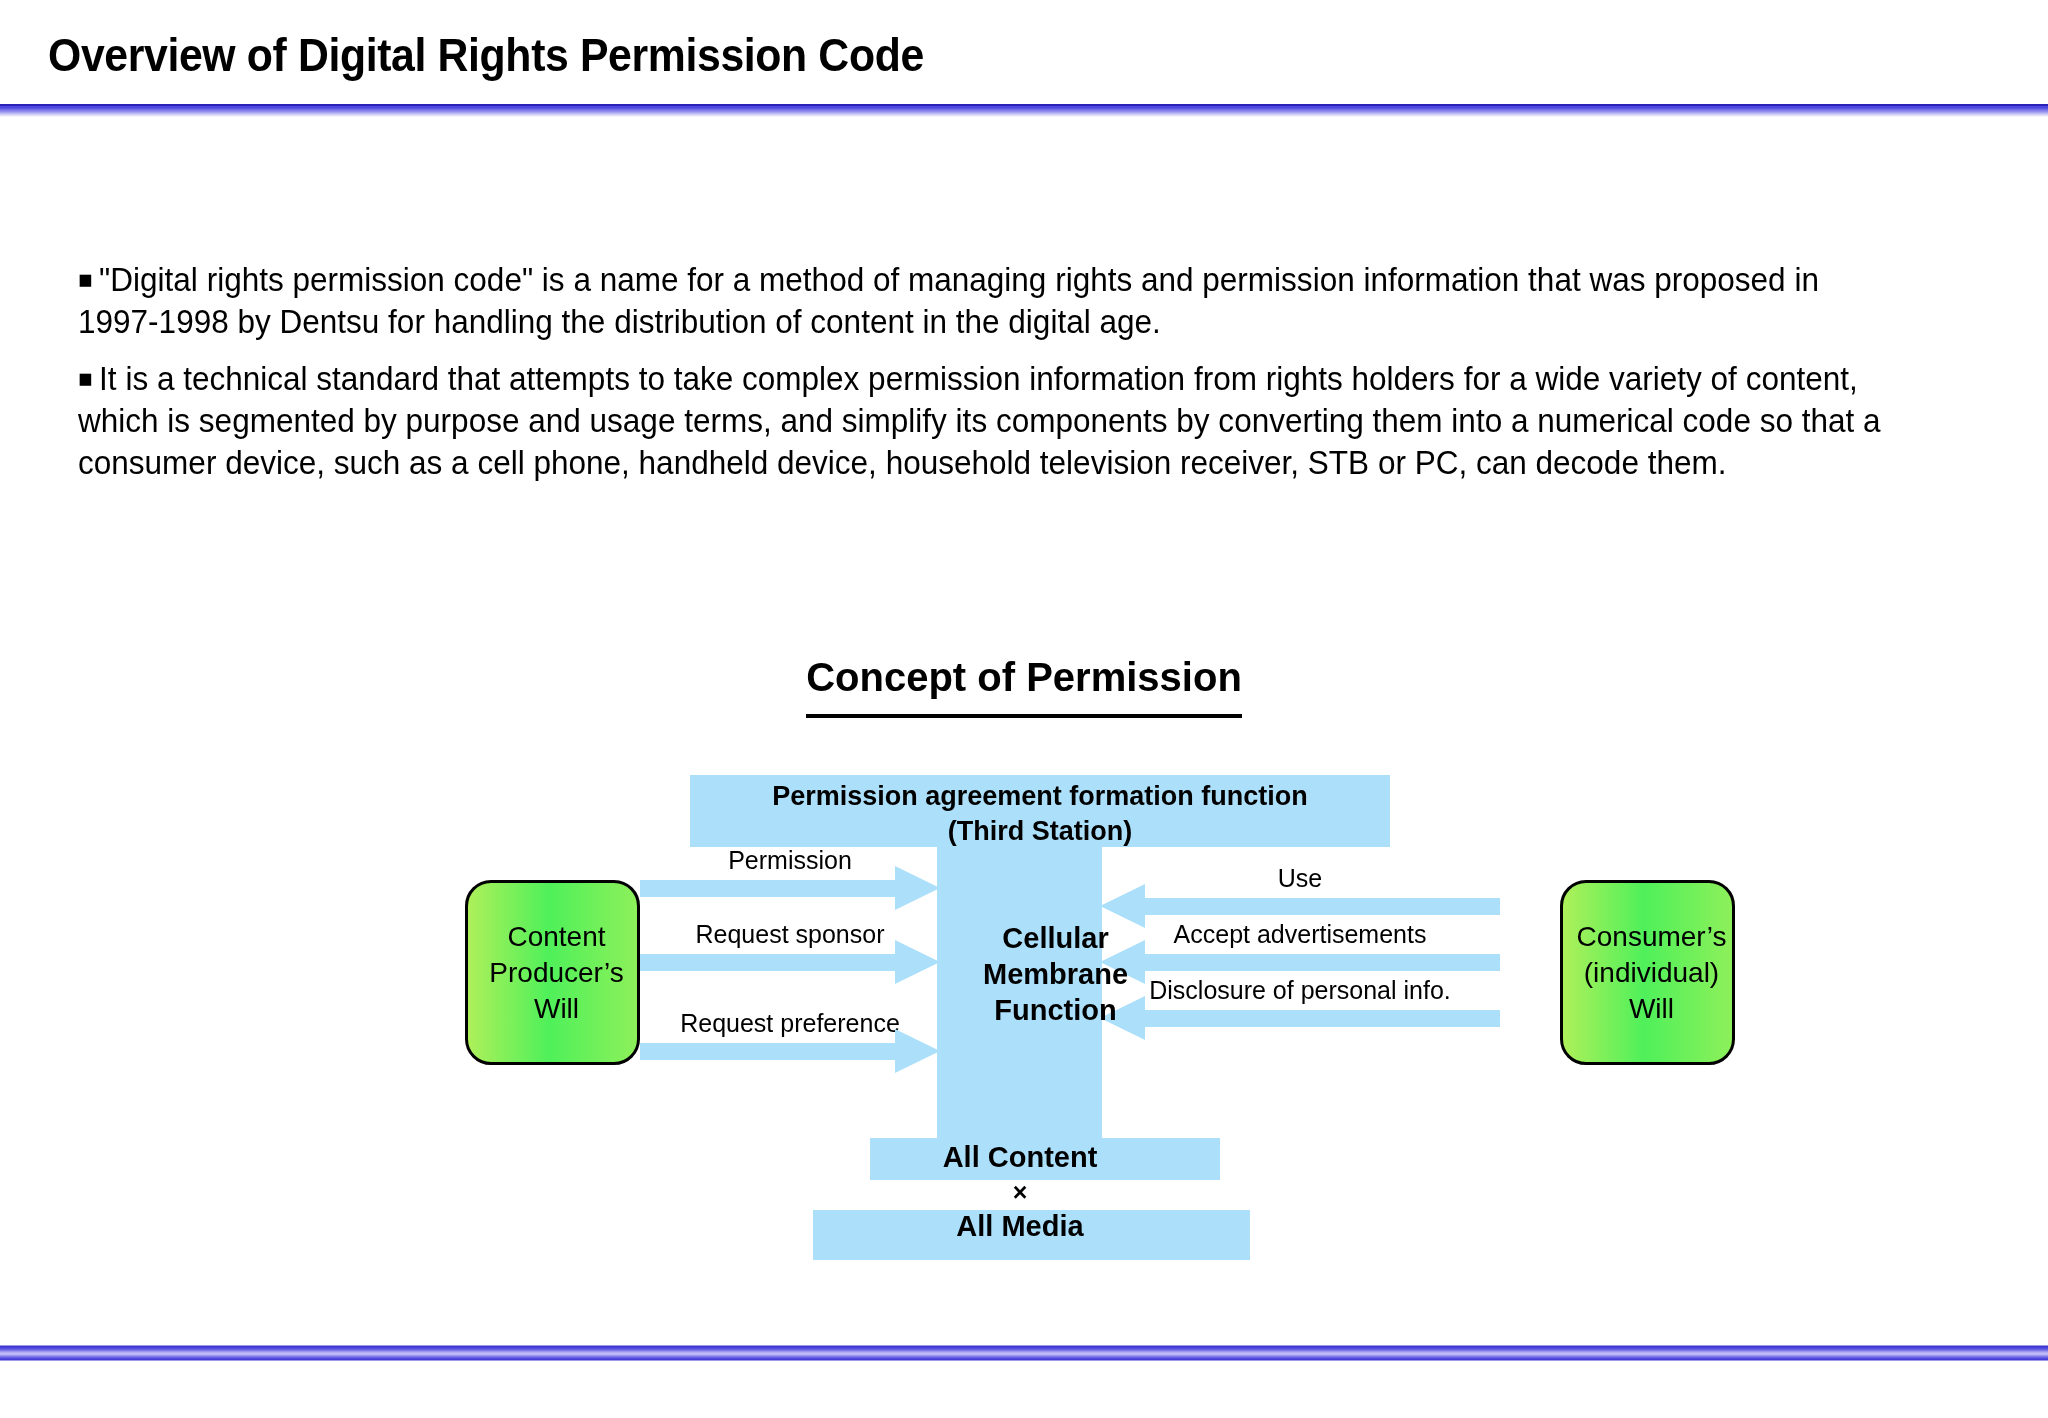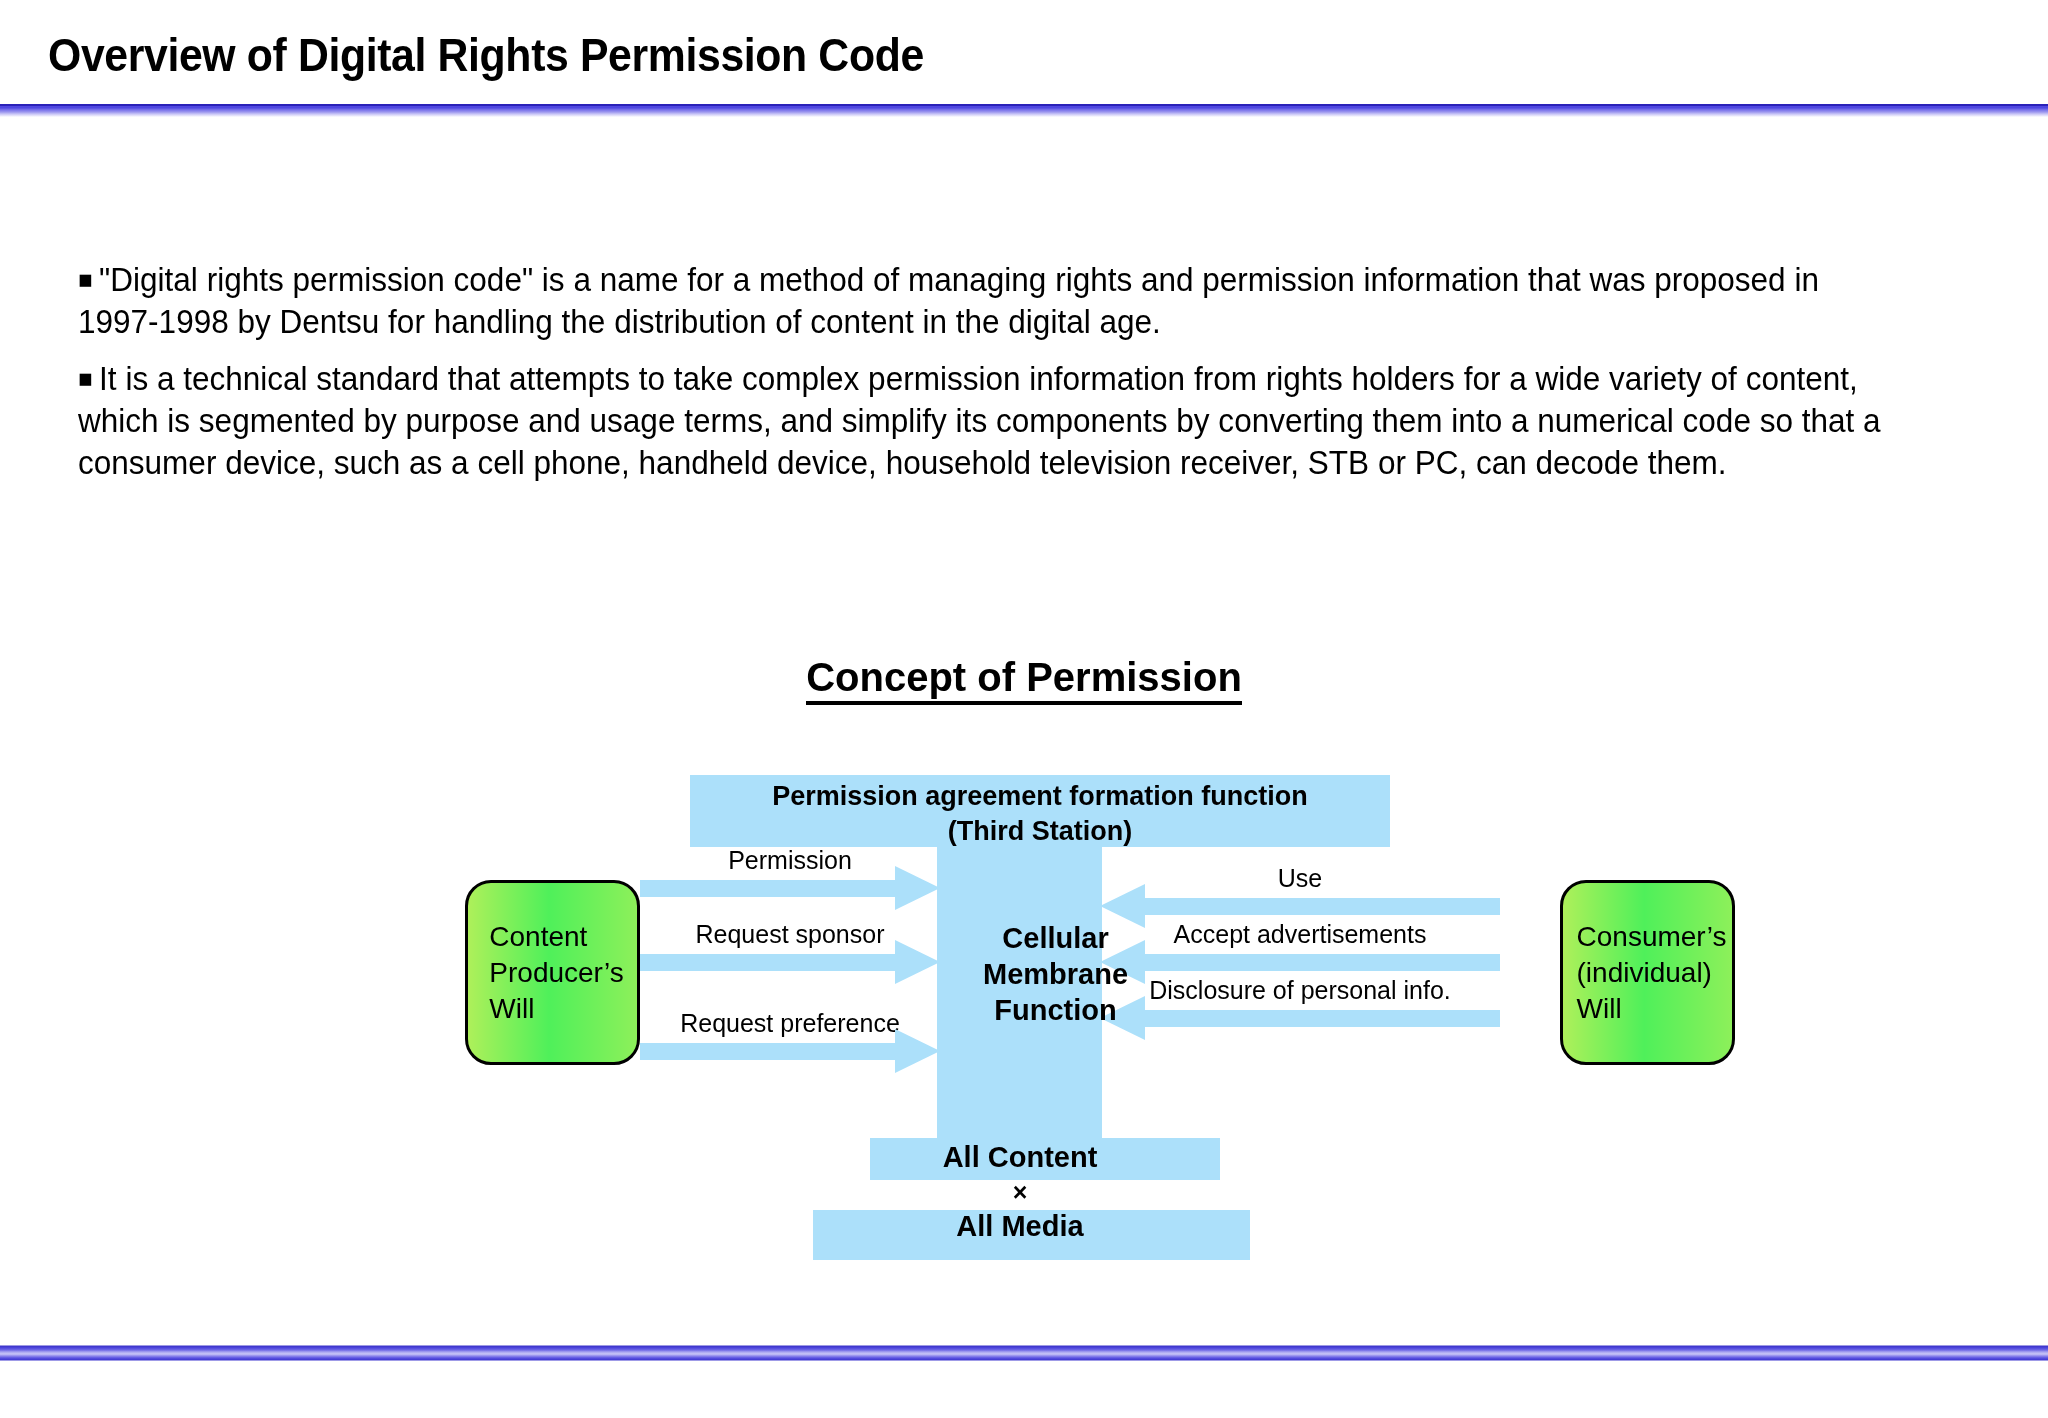--- a/index.html
+++ b/index.html
@@ -95,21 +95,21 @@
     position: absolute;
     left: 0;
     top: 0;
     width: 2048px;
     text-align: center;
     font-size: 40px;
     font-weight: bold;
   }
   .diagram-title span {
     border-bottom: 4px solid #000;
-    padding-bottom: 2px;
+    padding-bottom: 15px;
   }
 
   .blue { background: #ace0fa; }
 
   
   .box-third {
     position: absolute;
     left: 690px;
     top: 120px;
     width: 700px;
@@ -144,20 +144,21 @@
   
   .box-green {
     position: absolute;
     width: 175px;
     height: 185px;
     border: 3px solid #000;
     border-radius: 26px;
     background: linear-gradient(to right, #aef05a 0%, #4ff05a 48%, #8df05a 100%);
     font-size: 28px;
     line-height: 36px;
+    text-align: center;
     display: flex;
     align-items: center;
     justify-content: center;
     box-sizing: border-box;
     padding-left: 8px;
   }
   .box-green-left  { left: 465px; top: 225px; }
   .box-green-right { left: 1560px; top: 225px; }
 
   

